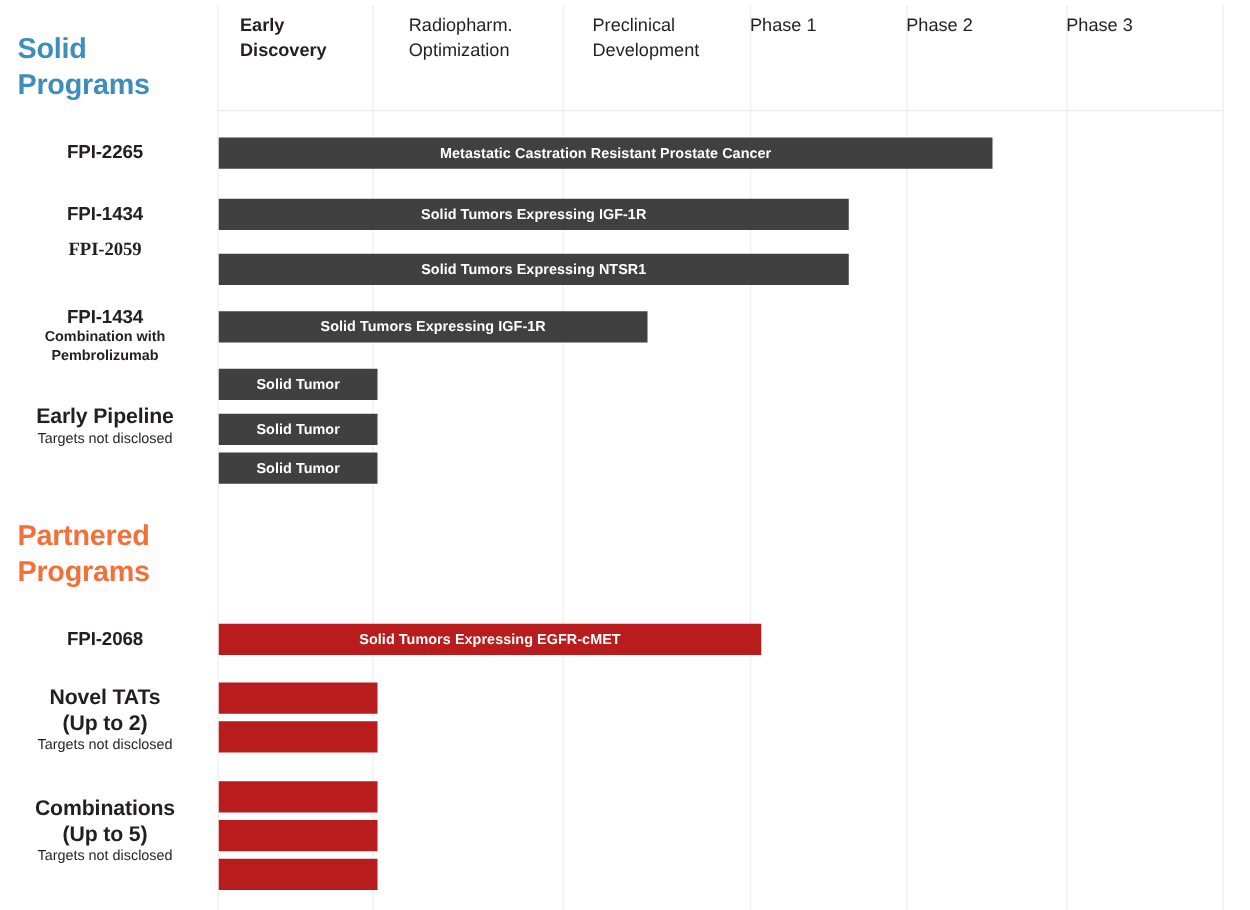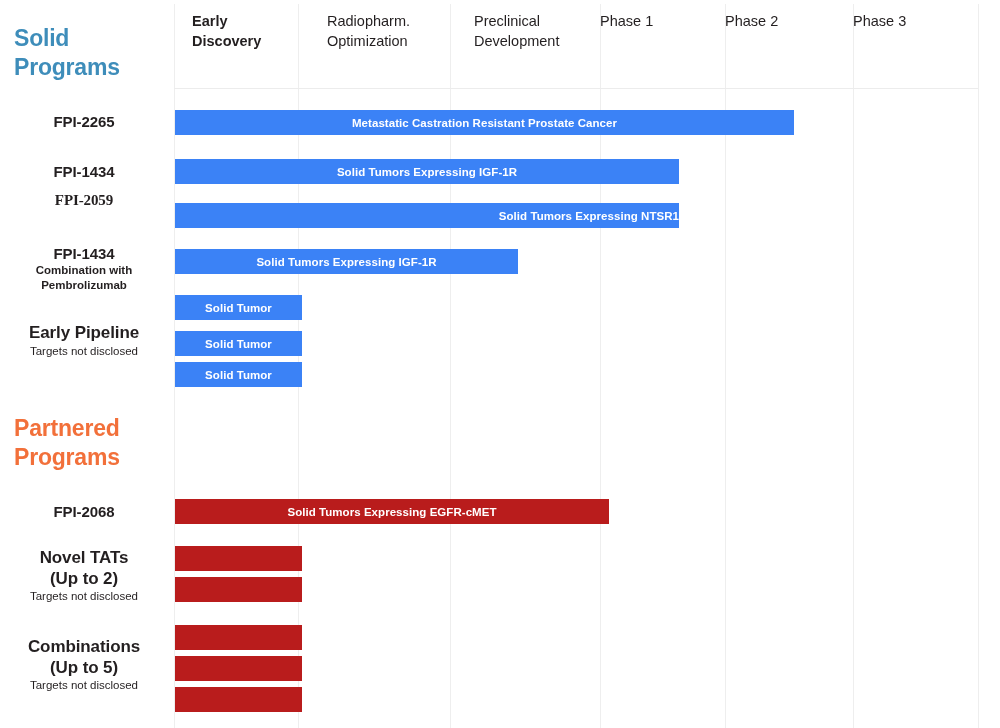--- a/index.html
+++ b/index.html
@@ -94,21 +94,21 @@
     display: flex;
     align-items: center;
     justify-content: center;
     color: #ffffff;
     font-size: 11.5px;
     font-weight: bold;
     letter-spacing: 0.05px;
     white-space: nowrap;
     overflow: hidden;
   }
-  .bar.blue   { background: #3b82f6; }
+  .bar.blue   { background: #404040; }
   .bar.orange { background: #b91c1c; }
 </style>
 </head>
 <body>
 
 <div id="pipeline">
 
   <div class="grid-layer">
     <div class="vline" style="left:174px;"></div>
     <div class="vline" style="left:298px;"></div>
@@ -192,21 +192,21 @@
   </div>
 
   <div class="bar blue" style="left:175px; top:110px; width:619px; height:25px;">
     <span>Metastatic Castration Resistant Prostate Cancer</span>
   </div>
 
   <div class="bar blue" style="left:175px; top:159px; width:504px; height:25px;">
     <span>Solid Tumors Expressing IGF-1R</span>
   </div>
 
-  <div class="bar blue" style="left:175px; top:203px; width:504px; height:25px;justify-content:flex-end;">
+  <div class="bar blue" style="left:175px; top:203px; width:504px; height:25px;">
     <span>Solid Tumors Expressing NTSR1</span>
   </div>
 
   <div class="bar blue" style="left:175px; top:249px; width:343px; height:25px;">
     <span>Solid Tumors Expressing IGF-1R</span>
   </div>
 
   <div class="bar blue" style="left:175px; top:295px; width:127px; height:25px;">
     <span>Solid Tumor</span>
   </div>

